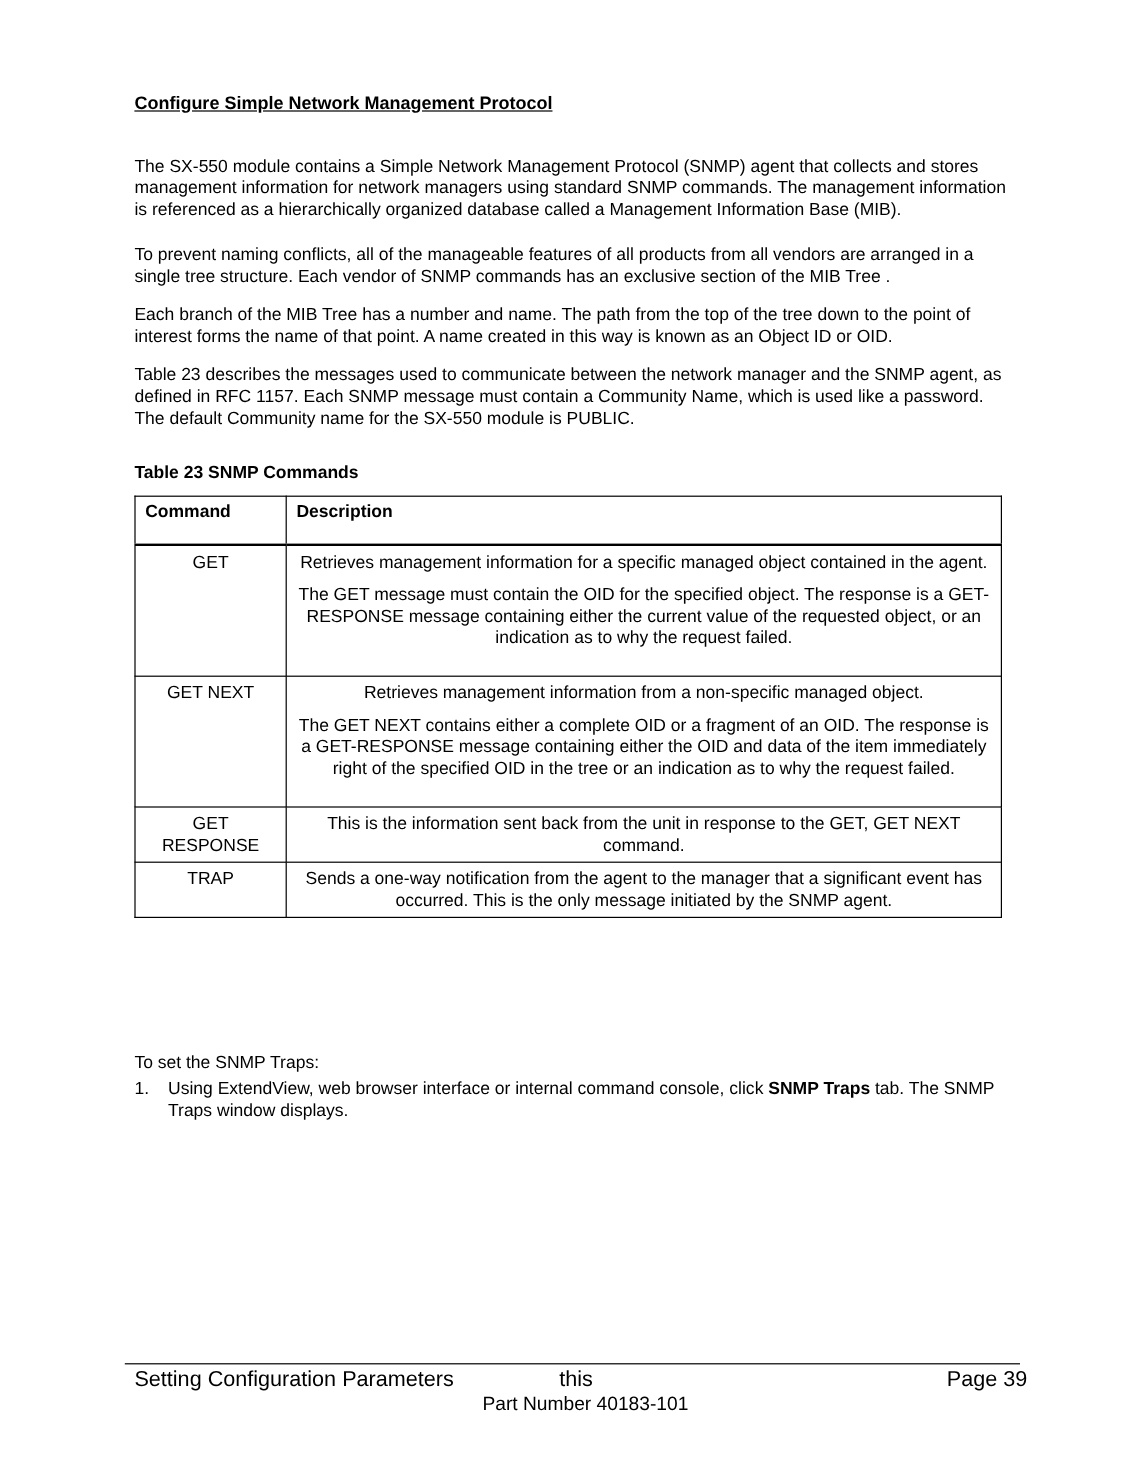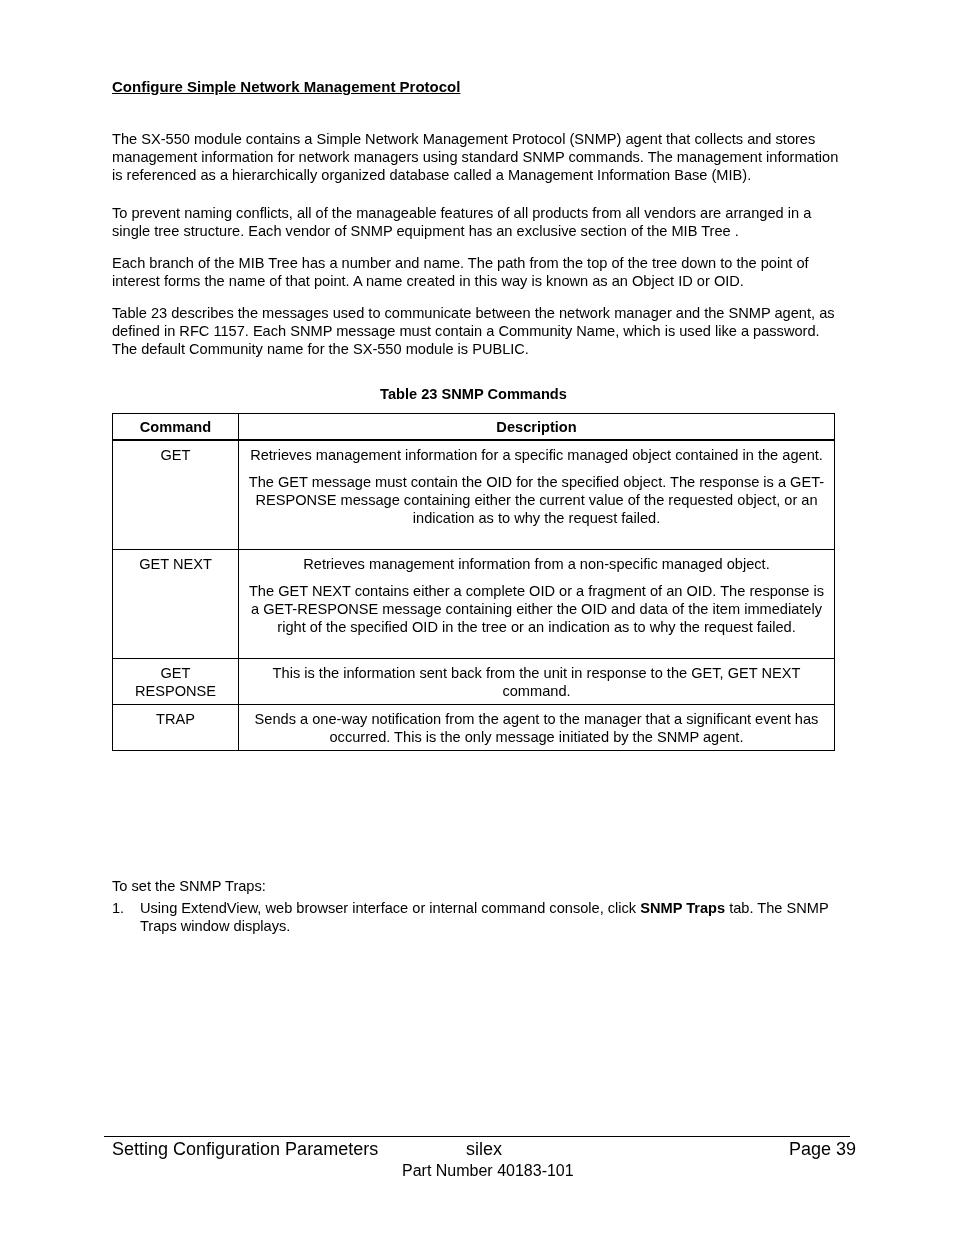--- a/index.html
+++ b/index.html
@@ -12,32 +12,32 @@
       position: absolute; left: 112px; top: 74px;
       font-size: 15px; font-weight: bold; line-height: 26px; margin: 0; text-decoration: underline;
     }
     .para { position: absolute; left: 112px; width: 735px; margin: 0; }
     #p1 { top: 130px; }
     #p2 { top: 204px; }
     #p3 { top: 254px; }
     #p4 { top: 304px; }
     .caption {
       position: absolute; left: 112px; width: 723px; top: 385px;
-      text-align: center; font-weight: bold; margin: 0;
+      font-weight: bold; margin: 0;
     }
     table.cmd {
       position: absolute; left: 112px; top: 413px; width: 723px;
       border-collapse: collapse; table-layout: fixed;
     }
     table.cmd th, table.cmd td {
       border: 1px solid #000; vertical-align: top; text-align: center;
       padding: 5px 8px 0 8px;
     }
     table.cmd th {
-      text-align: center; font-weight: bold; padding-top: 4px; padding-bottom: 3px;
+      text-align: left; font-weight: bold; padding-top: 4px; padding-bottom: 17px;
       border-bottom: 2px solid #000;
     }
     table.cmd td { padding-bottom: 0; }
     table.cmd col.c1 { width: 126px; }
     table.cmd td p { margin: 0 0 9px 0; }
     table.cmd td p:last-child { margin-bottom: 0; }
     .row-get td { height: 103px; }
     .row-getnext td { height: 103px; }
     .row-getresp td { height: 40px; }
     .row-set td { height: 68px; }
@@ -57,21 +57,21 @@
     #f-center { left: 466px; }
     #f-right { left: 789px; }
     #f-part { position: absolute; top: 1162px; left: 402px; font-size: 16px; }
   </style>
 </head>
 <body>
 
 <h1 class="heading">Configure Simple Network Management Protocol</h1>
 
 <p class="para" id="p1">The SX-550 module contains a Simple Network Management Protocol (SNMP) agent that collects and stores management information for network managers using standard SNMP commands. The management information is referenced as a hierarchically organized database called a Management Information Base (MIB).</p>
-<p class="para" id="p2">To prevent naming conflicts, all of the manageable features of all products from all vendors are arranged in a single tree structure. Each vendor of SNMP equipment has an exclusive section of the MIB Tree .</p>
+<p class="para" id="p2">To prevent naming conflicts, all of the manageable features of all products from all vendors are arranged in a single tree structure. Each vendor of SNMP commands has an exclusive section of the MIB Tree .</p>
 <p class="para" id="p3">Each branch of the MIB Tree has a number and name. The path from the top of the tree down to the point of interest forms the name of that point. A name created in this way is known as an Object ID or OID.</p>
 <p class="para" id="p4">Table 23  describes the messages used to communicate between the network manager and the SNMP agent, as defined in RFC 1157. Each SNMP message must contain a Community Name, which is used like a password.  The default Community name for the SX-550 module is PUBLIC.</p>
 
 <p class="caption">Table 23  SNMP Commands</p>
 
 <table class="cmd">
   <colgroup>
       <col class="c1">
       <col class="c2">
     </colgroup>
@@ -113,15 +113,15 @@
 
 <p id="intro">To set the SNMP Traps:</p>
 
 <div class="step">
   <span class="step-num">1.</span>
   <span class="step-text"><span>Using ExtendView, web browser interface or internal command console, click </span><b>SNMP Traps</b><span> tab. The SNMP Traps window displays.</span></span>
 </div>
 
 <div class="footer-rule"></div>
 <span class="footer" id="f-left">Setting Configuration Parameters</span>
-<span class="footer" id="f-center">silex</span>
+<span class="footer" id="f-center">this</span>
 <span class="footer" id="f-right">Page 39</span>
 <span id="f-part">Part Number 40183-101</span>
 
 </body></html>

